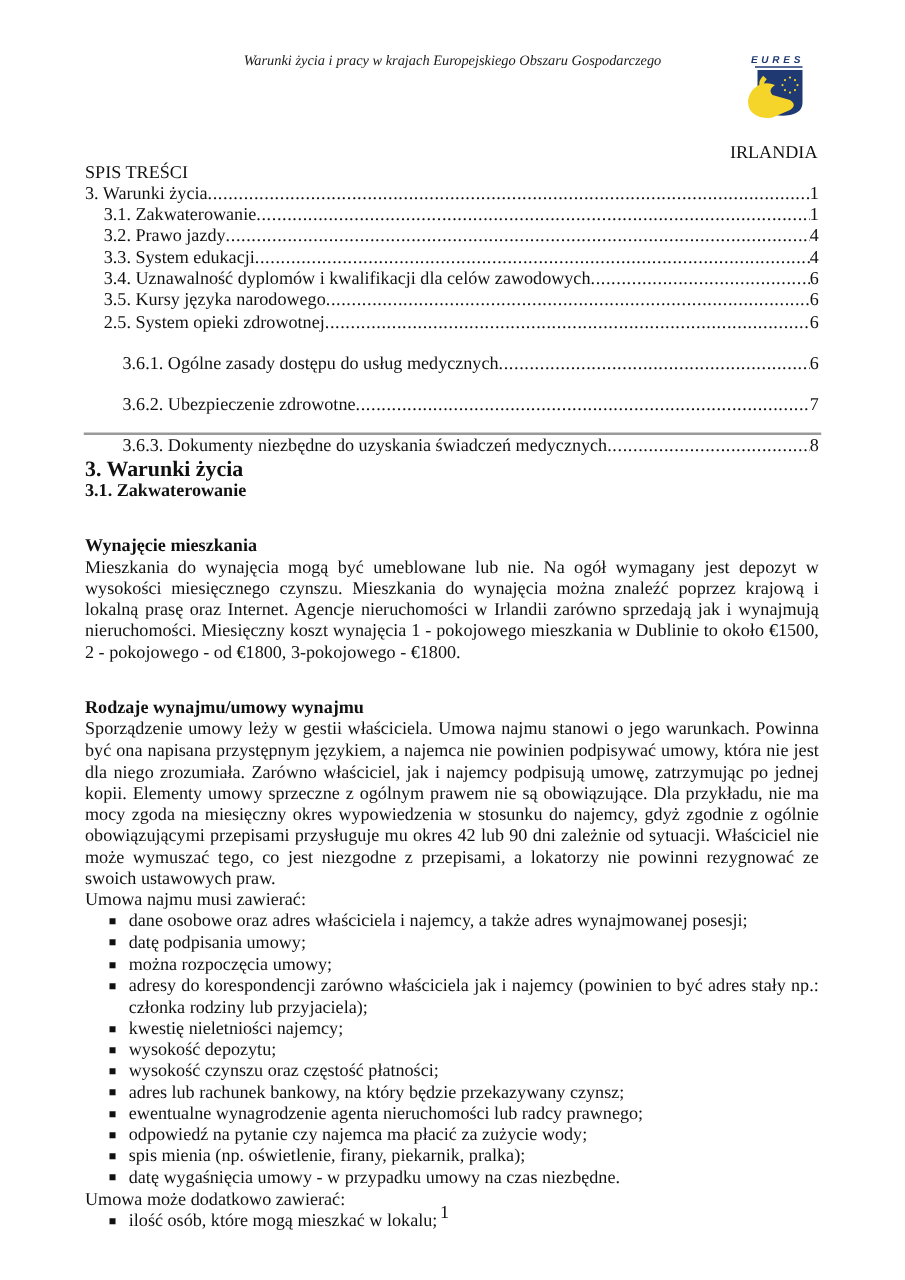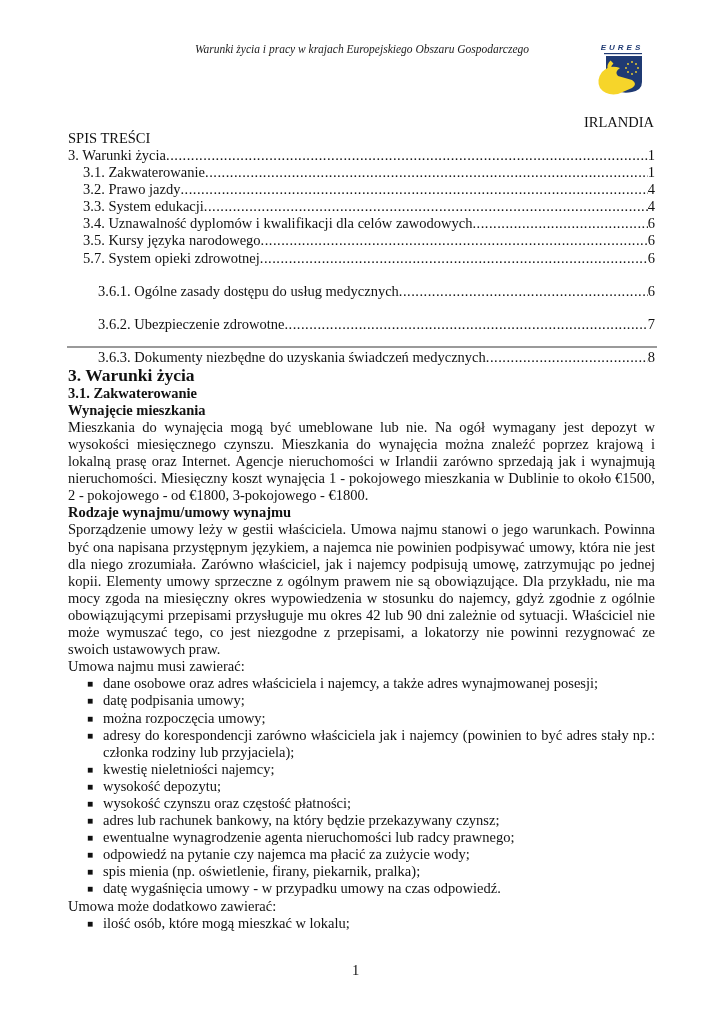--- a/index.html
+++ b/index.html
@@ -38,21 +38,21 @@
   .toc-page { flex: 0 0 auto; }
 
   .divider {
     position: absolute; left: 67px; top: 346px; width: 590px; height: 2px;
     background: #9a9a9a;
   }
 
   .content { position: absolute; left: 68px; top: 366px; width: 587px; }
   .h1 { font-weight: bold; font-size: 17.5px; line-height: 19px; }
   .h2 { font-weight: bold; font-size: 14.5px; line-height: 17px; }
-  .h3 { font-weight: bold; font-size: 14.5px; line-height: 17px; }
+  .h3 { font-weight: bold; font-size: 14.5px; line-height: 17px; margin-top: 27px; }
   .para {
     font-size: 14.5px; line-height: 17.1px; text-align: justify; margin: 0;
   }
   .plain { font-size: 14.5px; line-height: 17.1px; }
   ul.bullets { list-style: none; margin: 0; padding: 0 0 0 35px; }
   ul.bullets li {
     position: relative; font-size: 14.5px; line-height: 17.1px; padding-left: 0;
     text-align: justify;
   }
   ul.bullets li .bullet {
@@ -119,21 +119,21 @@
       <span class="toc-label">3.4. Uznawalność dyplomów i kwalifikacji dla celów zawodowych</span>
       <span class="toc-dots"></span>
       <span class="toc-page">6</span>
     </div>
     <div class="toc-row l2">
       <span class="toc-label">3.5. Kursy języka narodowego</span>
       <span class="toc-dots"></span>
       <span class="toc-page">6</span>
     </div>
     <div class="toc-row l2">
-      <span class="toc-label">5.7. System opieki zdrowotnej</span>
+      <span class="toc-label">2.5. System opieki zdrowotnej</span>
       <span class="toc-dots"></span>
       <span class="toc-page">6</span>
     </div>
     <div class="toc-row l3">
       <span class="toc-label">3.6.1. Ogólne zasady dostępu do usług medycznych</span>
       <span class="toc-dots"></span>
       <span class="toc-page">6</span>
     </div>
     <div class="toc-row l3">
       <span class="toc-label">3.6.2. Ubezpieczenie zdrowotne</span>
@@ -162,21 +162,21 @@
       <li><span class="bullet">■</span><span>datę podpisania umowy;</span></li>
       <li><span class="bullet">■</span><span>można rozpoczęcia umowy;</span></li>
       <li><span class="bullet">■</span><span>adresy do korespondencji zarówno właściciela jak i najemcy (powinien to być adres stały np.: członka rodziny lub przyjaciela);</span></li>
       <li><span class="bullet">■</span><span>kwestię nieletniości najemcy;</span></li>
       <li><span class="bullet">■</span><span>wysokość depozytu;</span></li>
       <li><span class="bullet">■</span><span>wysokość czynszu oraz częstość płatności;</span></li>
       <li><span class="bullet">■</span><span>adres lub rachunek bankowy, na który będzie przekazywany czynsz;</span></li>
       <li><span class="bullet">■</span><span>ewentualne wynagrodzenie agenta nieruchomości lub radcy prawnego;</span></li>
       <li><span class="bullet">■</span><span>odpowiedź na pytanie czy najemca ma płacić za zużycie wody;</span></li>
       <li><span class="bullet">■</span><span>spis mienia (np. oświetlenie, firany, piekarnik, pralka);</span></li>
-      <li><span class="bullet">■</span><span>datę wygaśnięcia umowy - w przypadku umowy na czas odpowiedź.</span></li>
+      <li><span class="bullet">■</span><span>datę wygaśnięcia umowy - w przypadku umowy na czas niezbędne.</span></li>
     </ul>
     <div class="plain">Umowa może dodatkowo zawierać:</div>
     <ul class="bullets">
       <li><span class="bullet">■</span><span>ilość osób, które mogą mieszkać w lokalu;</span></li>
     </ul>
   </div>
 
   <div class="page-number">1</div>
 </div>
 

